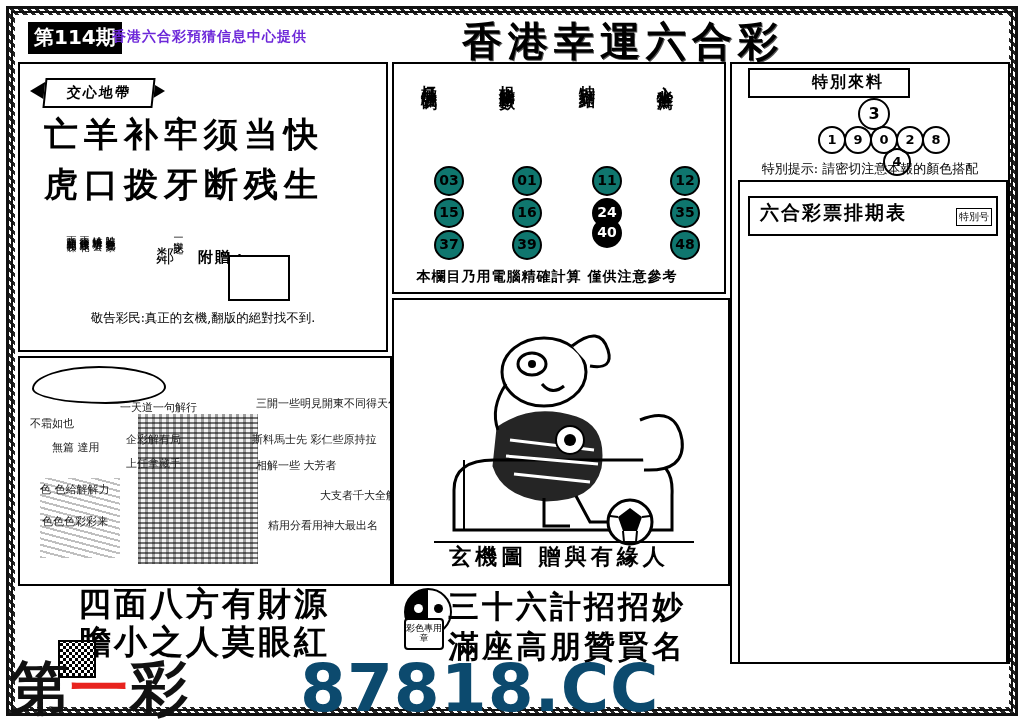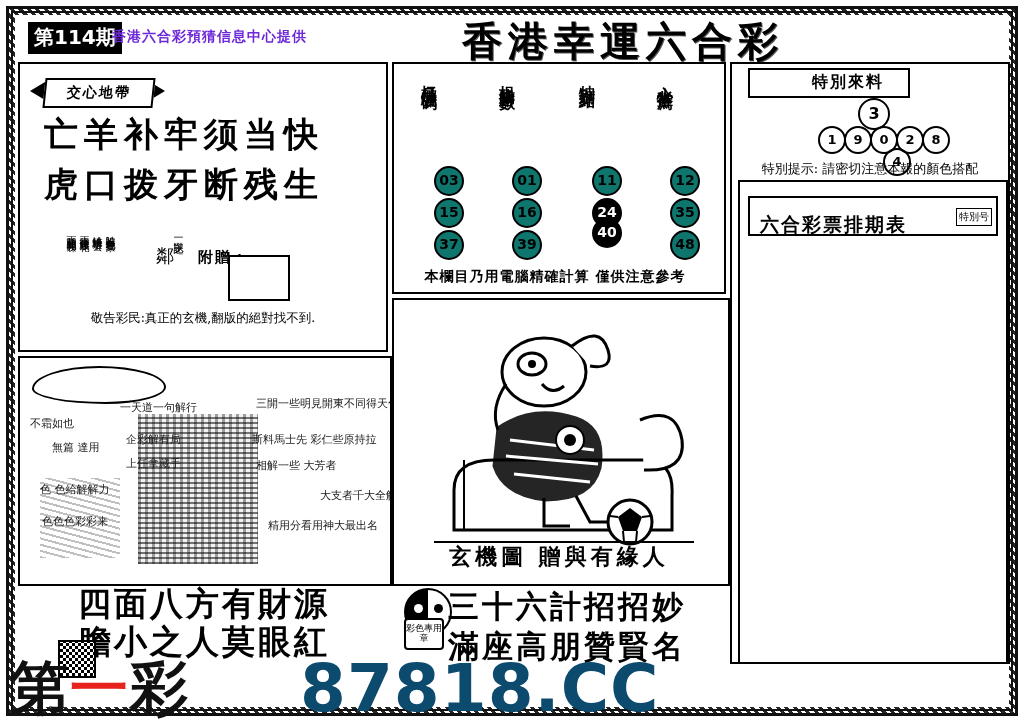--- a/index.html
+++ b/index.html
@@ -202,21 +202,20 @@
   .ball.filled { background: #000; color: #fff; }
   .mid-footnote {
     position: absolute;
     left: 392px; top: 268px;
     width: 310px;
     text-align: center;
     font-size: 14px;
     font-weight: bold;
     font-family: "DejaVu Serif", serif;
     letter-spacing: 1px;
-    margin-left: 8px;
   }
 
   
   .r-title-box {
     position: absolute;
     left: 748px; top: 68px;
     width: 120px; height: 26px;
     border: 2px solid #000;
     background: #fff;
     text-align: center;
@@ -255,21 +254,21 @@
   }
   .sched-head {
     position: absolute;
     left: 748px; top: 196px;
     width: 246px; height: 36px;
     border: 2px solid #000;
     background: #fff;
   }
   .sched-head-title {
     position: absolute;
-    left: 10px; top: 14px;
+    left: 10px; top: 2px;
     font-size: 19px;
     font-weight: bold;
     font-family: "DejaVu Serif", serif;
     letter-spacing: 2px;
   }
   .sched-head-tag {
     position: absolute;
     right: 4px; top: 10px;
     font-size: 10px;
     border: 1px solid #000;

